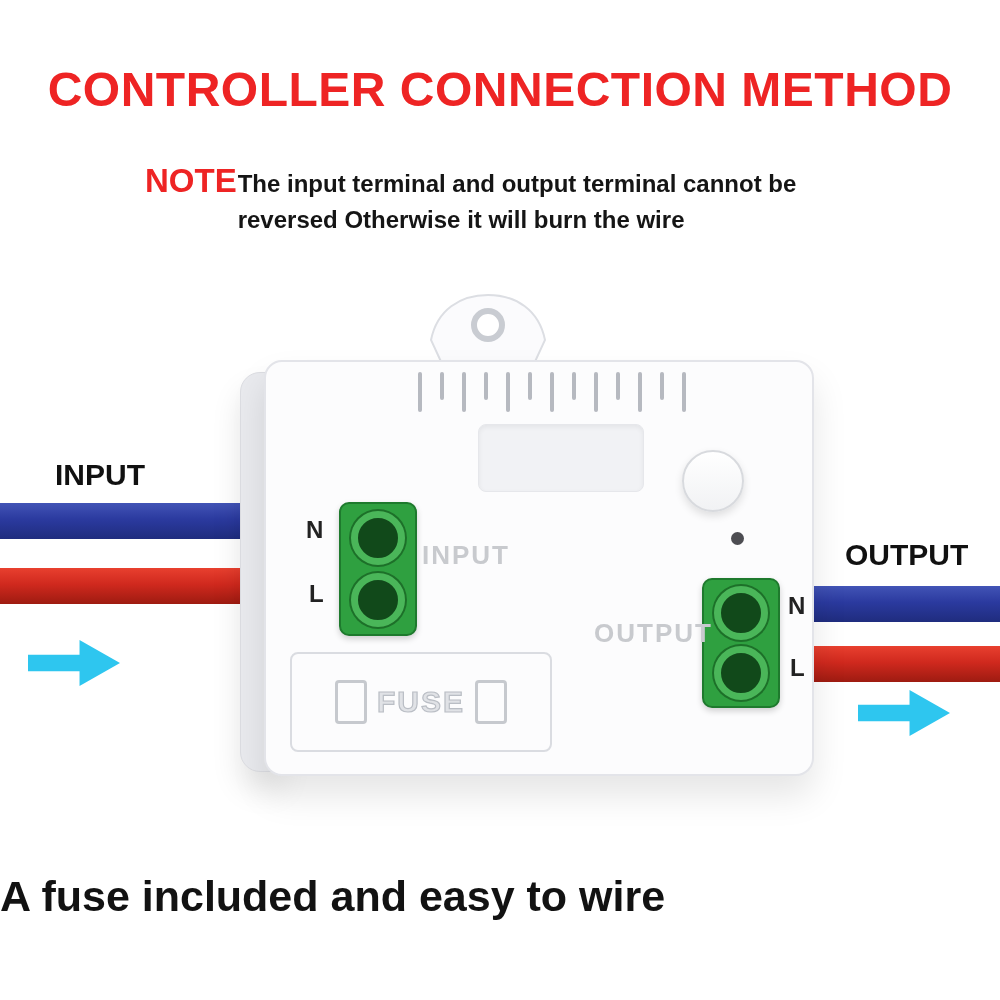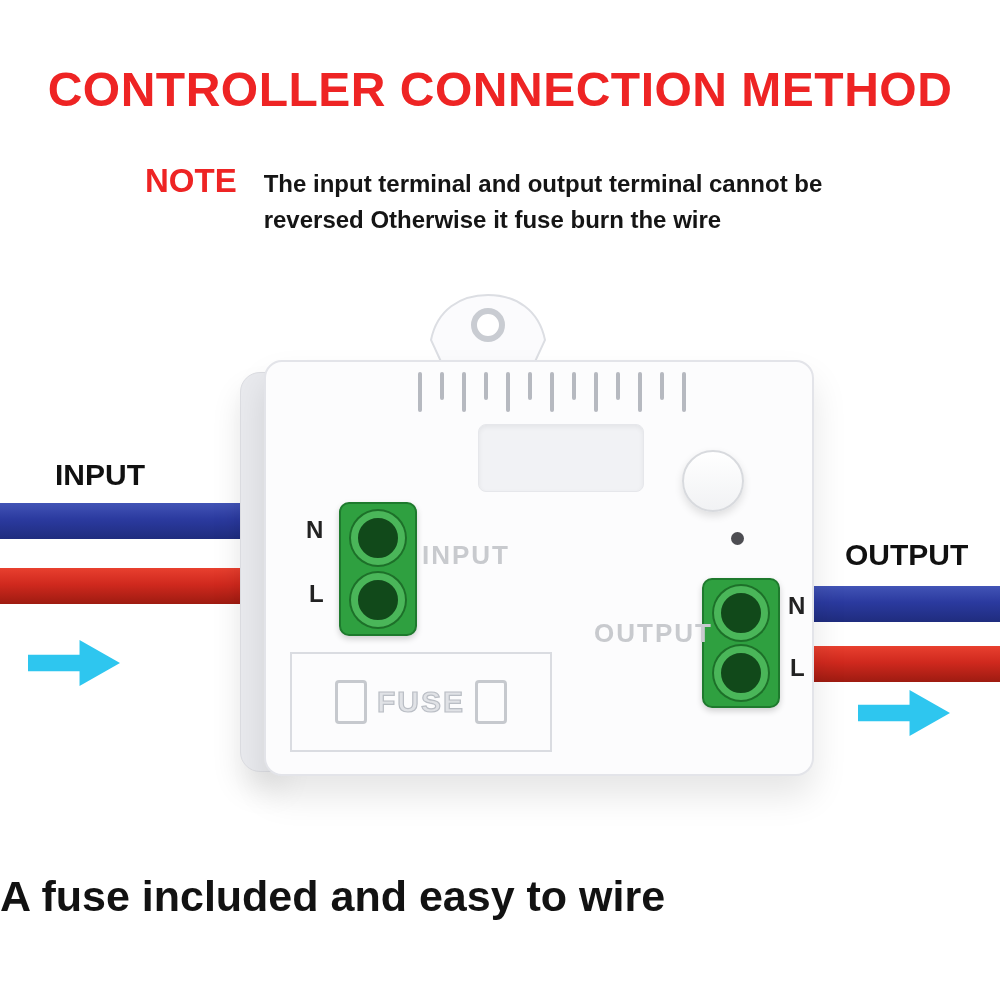--- a/index.html
+++ b/index.html
@@ -6,21 +6,21 @@
   .canvas{
     position:relative;width:1000px;height:1000px;background:#ffffff;overflow:hidden;
     font-family:"Liberation Sans","DejaVu Sans",sans-serif;
   }
   
   .title{
     position:absolute;top:62px;left:0;width:1000px;text-align:center;
     font-size:48px;font-weight:bold;letter-spacing:.5px;
     color:var(--heading-red,#ee2424);white-space:nowrap;
   }
-  .note{position:absolute;left:145px;top:164px;display:flex;gap:27px;align-items:flex-start;}
+  .note{position:absolute;left:145px;top:164px;display:flex;gap:1px;align-items:flex-start;}
   .note-label{font-size:33px;font-weight:bold;color:var(--heading-red,#ee2424);line-height:1;}
   .note-text{width:620px;font-size:24px;font-weight:bold;color:#151515;line-height:1.5;margin-top:2px;}
   .footer{
     position:absolute;top:872px;left:0;width:1000px;
     font-size:43px;font-weight:bold;color:#121212;
   }
   
   .wire{position:absolute;height:36px;z-index:1;}
   .wire.blue{background:linear-gradient(#4254b6 0%,var(--wire-blue,#2b3a9f) 45%,#1f2c7e 100%);}
   .wire.red{background:linear-gradient(#e8402f 0%,var(--wire-red,#d0291e) 45%,#9e1b11 100%);}
@@ -76,39 +76,39 @@
     border:7px solid #4ab659;box-shadow:0 0 0 2px #1d7029;
   }
   .nl{position:absolute;font-size:24px;font-weight:bold;color:#222;z-index:3;}
   .nl-in-n{left:306px;top:516px;} .nl-in-l{left:309px;top:580px;}
   .nl-out-n{left:788px;top:592px;} .nl-out-l{left:790px;top:654px;}
   .inner-label{position:absolute;font-size:26px;font-weight:bold;color:#c8cace;letter-spacing:2px;z-index:3;}
   .inner-input{left:422px;top:540px;}
   .inner-output{left:594px;top:618px;}
   .fuse-box{
     position:absolute;left:290px;top:652px;width:258px;height:96px;z-index:3;
-    border:2px solid #dadce1;border-radius:0;
+    border:2px solid #dadce1;border-radius:8px;
     display:flex;align-items:center;justify-content:center;gap:10px;
   }
   .fuse-bracket{width:26px;height:38px;border:3px solid #c6c9ce;border-radius:4px;background:transparent;}
   .fuse-text{
     font-size:30px;font-weight:bold;letter-spacing:2px;color:#e0e2e6;
     -webkit-text-stroke:1.2px #babec5;
   }
 </style>
 </head>
 <body>
 
 <div class="canvas">
 
   <div class="title">CONTROLLER CONNECTION METHOD</div>
 
   <div class="note">
     <span class="note-label">NOTE</span>
-    <span class="note-text">The input terminal and output terminal cannot be reversed Otherwise it fuse burn the wire</span>
+    <span class="note-text">The input terminal and output terminal cannot be reversed Otherwise it will burn the wire</span>
   </div>
 
   <div class="wire blue wire-in-blue"></div>
   <div class="wire red wire-in-red"></div>
   <div class="wire blue wire-out-blue"></div>
   <div class="wire red wire-out-red"></div>
 
   <div class="ext-label ext-input">INPUT</div>
   <div class="ext-label ext-output">OUTPUT</div>
 

